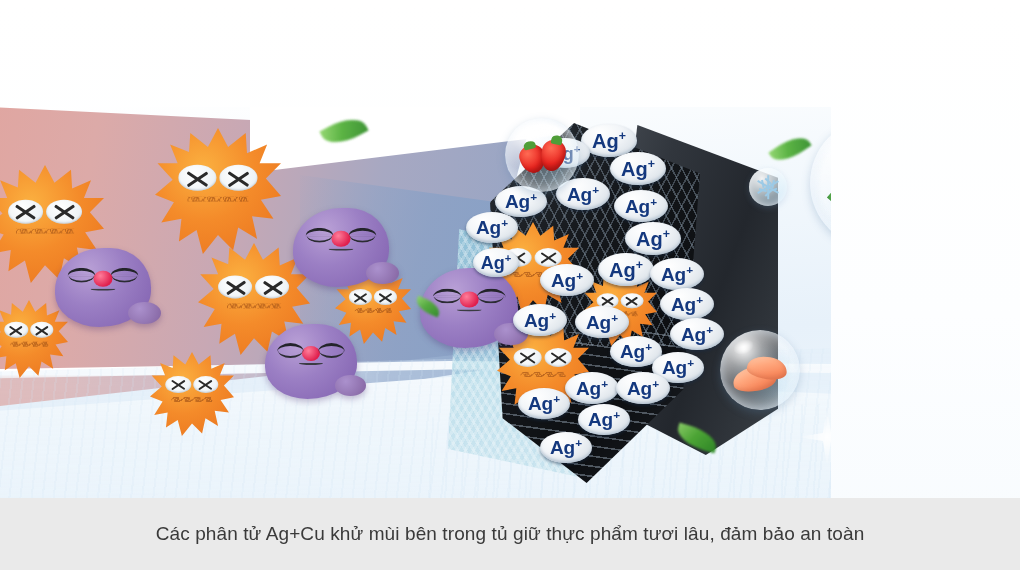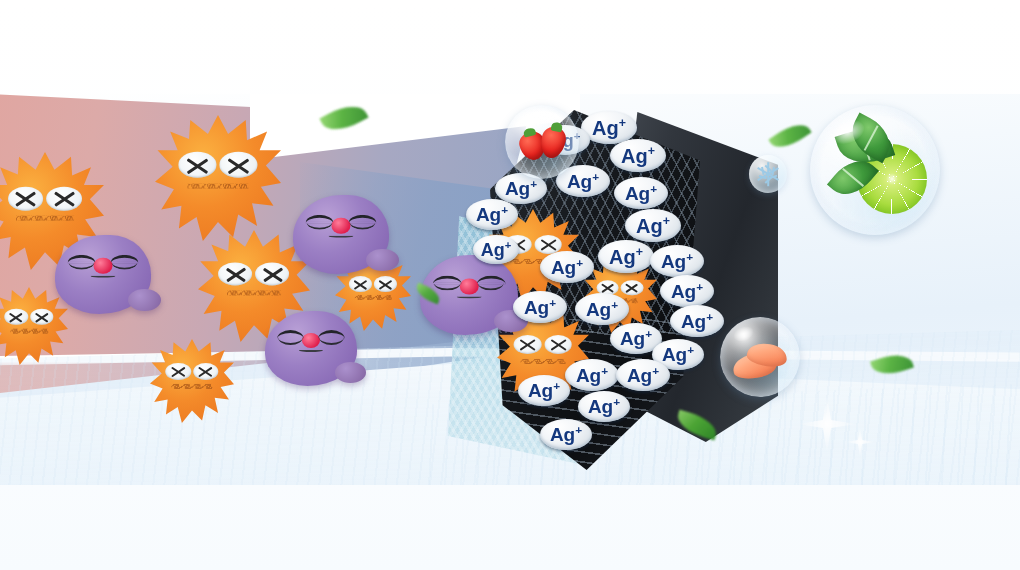--- a/index.html
+++ b/index.html
@@ -22,21 +22,21 @@
     background: linear-gradient(160deg,#ffffff 0%,#fdfefe 40%,#f6fafd 100%);
     display:flex; align-items:center; justify-content:center;
     z-index: 40;
   }
   .title-line { white-space:nowrap; font-size:41px; font-weight:bold; letter-spacing:-0.3px; }
   .title-a { color:#2c2c2e; }
   .title-b { color:#3a4da4; margin-left:16px; }
 
   
   .illus {
-    position:absolute; left:0; top:94px; width:1020px; height:391px;
+    position:absolute; left:0; top:107px; width:831px; height:391px;
     overflow:hidden;
     background:
       linear-gradient(175deg,#ffffff 0%, #f4f9fd 26%, #e7f1fa 62%, #eef6fc 100%);
   }
   
   .frost {
     position:absolute; left:-40px; top:250px; width:1120px; height:160px;
     background:
       repeating-linear-gradient(98deg, rgba(255,255,255,0) 0 9px, rgba(214,231,245,.45) 9px 11px),
       linear-gradient(180deg, rgba(222,236,248,.55), rgba(240,248,253,.25));
@@ -546,14 +546,17 @@
         <div class="leaf soft" style="left: 322px; top: 13px; width: 44px; height: 22px; transform: rotate(-28deg);"></div>
         <div class="leaf soft" style="left: 415px; top: 193px; width: 26px; height: 13px; transform: rotate(22deg);"></div>
         <div class="leaf soft" style="left: 770px; top: 33px; width: 40px; height: 18px; transform: rotate(-34deg);"></div>
         <div class="leaf soft" style="left: 676px; top: 321px; width: 42px; height: 20px; transform: rotate(16deg);"></div>
         <div class="leaf soft" style="left: 872px; top: 261px; width: 40px; height: 19px; transform: rotate(-18deg);"></div>
         <div class="sparkle" style="left: 798px; top: 301px; width: 58px; height: 58px;"></div>
         <div class="sparkle" style="left: 845px; top: 333px; width: 30px; height: 30px;"></div>
       </div>
   </div>
 
+  <div class="caption-band">
+    <div class="caption-text">Các phân tử Ag+Cu khử mùi bên trong tủ giữ thực phẩm tươi lâu, đảm bảo an toàn</div>
+  </div>
 
 </div>
 
 </body></html>

